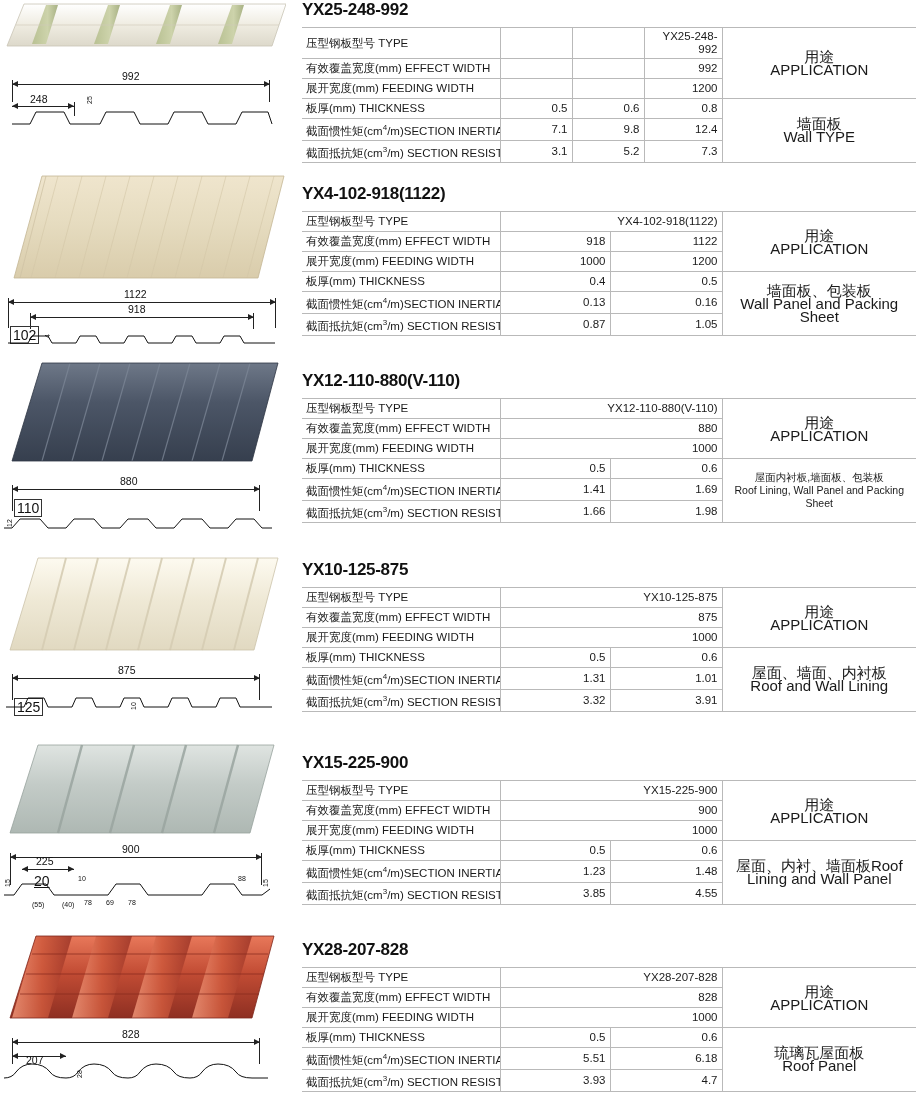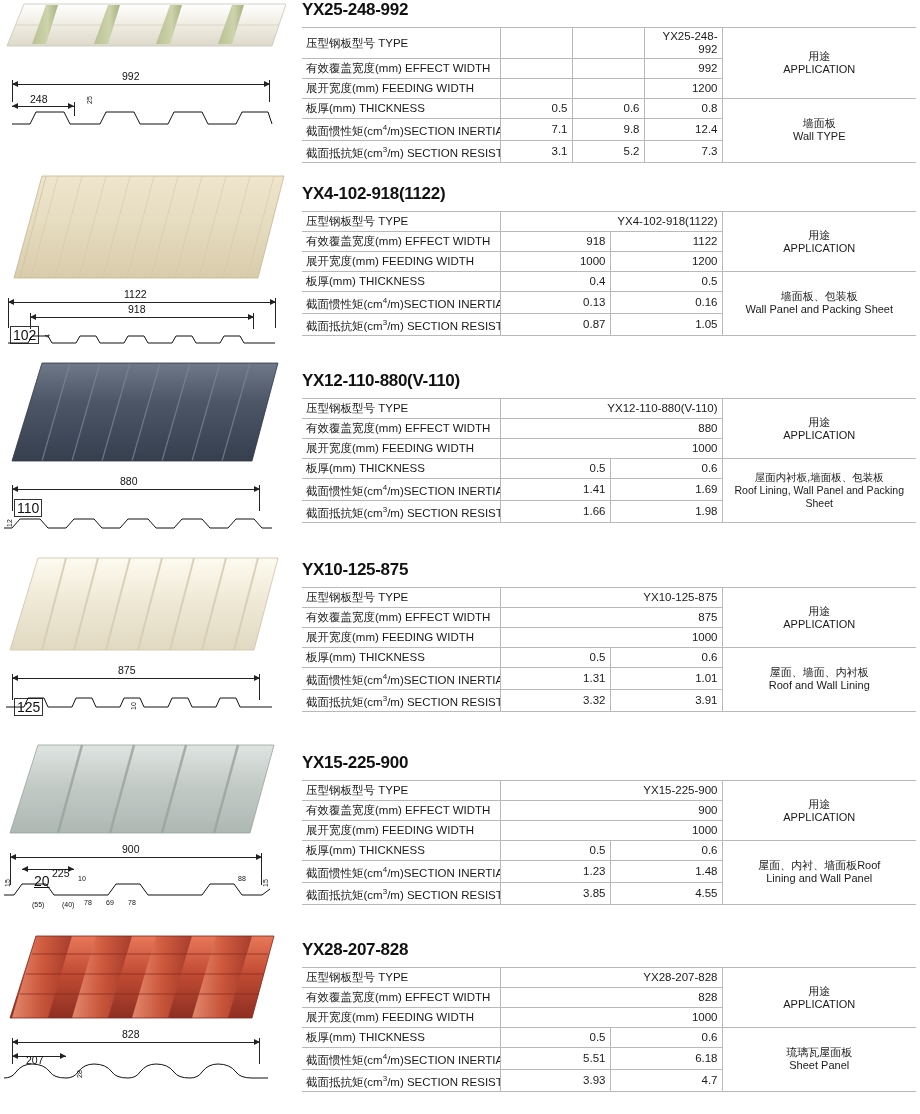--- a/index.html
+++ b/index.html
@@ -72,21 +72,21 @@
     text-align: right;
     border-right: 1px solid #b9b9b9;
     padding-right: 8px;
   }
   td.use {
     text-align: center;
     border: none;
     border-top: none;
     border-bottom: none;
     vertical-align: middle;
-    font-size: 11px;
+    font-size: 15px;
     line-height: 14px;
     padding-left: 6px;
     padding-right: 2px;
   }
   .use-cn { display:block; }
   .use-en { display:block; }
   sup { font-size: 8px; vertical-align: super; }
 
   
   .panel-img {
@@ -547,21 +547,21 @@
       <div class="dim-area" style="height:72px; margin-top:2px;">
         <div class="dimline" style="left:10px; top:16px; width:252px;"></div>
         <div class="arrowL" style="left:10px; top:13px;"></div>
         <div class="arrowR" style="left:256px; top:13px;"></div>
         <div class="tick" style="left:10px; top:12px; height:32px;"></div>
         <div class="tick" style="left:261px; top:12px; height:32px;"></div>
         <div class="dimtext" style="left:122px; top:2px;">900</div>
         <div class="dimline" style="left:22px; top:28px; width:52px;"></div>
         <div class="arrowL" style="left:22px; top:25px;"></div>
         <div class="arrowR" style="left:68px; top:25px;"></div>
-        <div class="dimtext" style="left:36px; top:26px;margin-left:16px;">225</div>
+        <div class="dimtext" style="left:36px; top:14px;">225</div>
         <div class="dimtext small" style="left:34px; top:32px;text-decoration:underline;">20</div>
         <div class="dimtext tiny" style="left:4px; top:46px; transform:rotate(-90deg); transform-origin:left top;">15</div>
         <div class="dimtext tiny" style="left:262px; top:46px; transform:rotate(-90deg); transform-origin:left top;">15</div>
         <div class="dimtext tiny" style="left:78px; top:34px;">10</div>
         <div class="dimtext tiny" style="left:238px; top:34px;">88</div>
         <div class="dimtext tiny" style="left:32px; top:60px;">(55)</div>
         <div class="dimtext tiny" style="left:62px; top:60px;">(40)</div>
         <div class="dimtext tiny" style="left:84px; top:58px;">78</div>
         <div class="dimtext tiny" style="left:106px; top:58px;">69</div>
         <div class="dimtext tiny" style="left:128px; top:58px;">78</div>
@@ -693,21 +693,21 @@
           <tr>
             <td class="label"><span>展开宽度(mm)</span> <span>FEEDING WIDTH</span></td>
             <td class="val" colspan="2">1000</td>
           </tr>
           <tr>
             <td class="label"><span>板厚(mm)</span> <span>THICKNESS</span></td>
             <td class="val">0.5</td>
             <td class="val">0.6</td>
             <td class="use" rowspan="3">
               <span class="use-cn">琉璃瓦屋面板</span>
-              <span class="use-en">Sheet Panel</span>
+              <span class="use-en">Roof Panel</span>
             </td>
           </tr>
           <tr>
             <td class="label"><span>截面惯性矩(cm<sup>4</sup>/m)</span><span>SECTION INERTIA</span></td>
             <td class="val">5.51</td>
             <td class="val">6.18</td>
           </tr>
           <tr>
             <td class="label"><span>截面抵抗矩(cm<sup>3</sup>/m) </span><span>SECTION RESISTANC</span></td>
             <td class="val">3.93</td>

